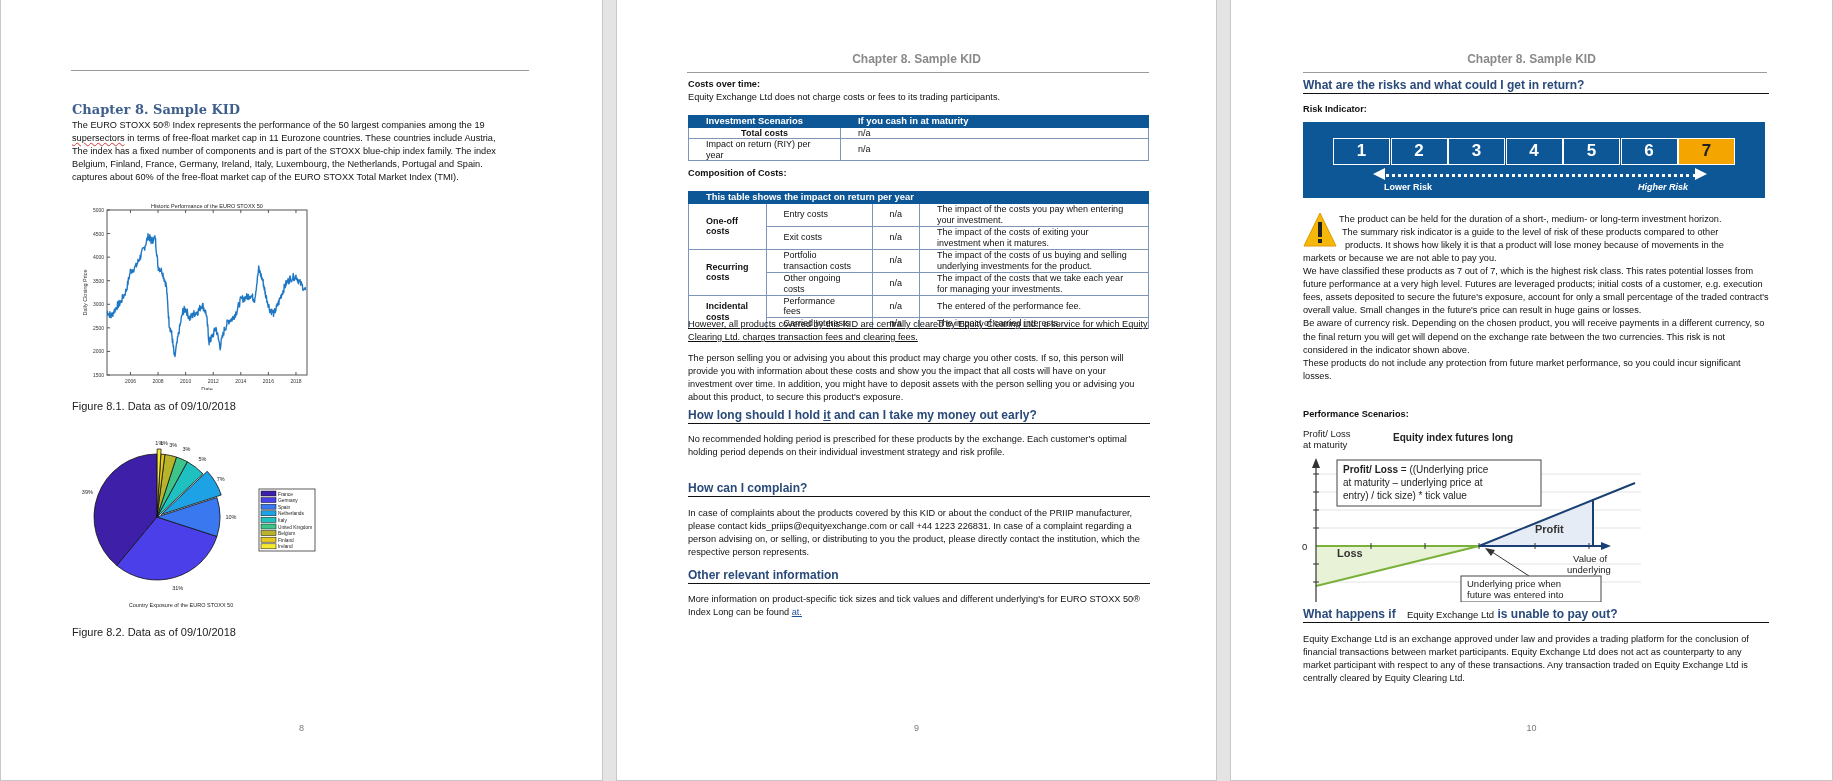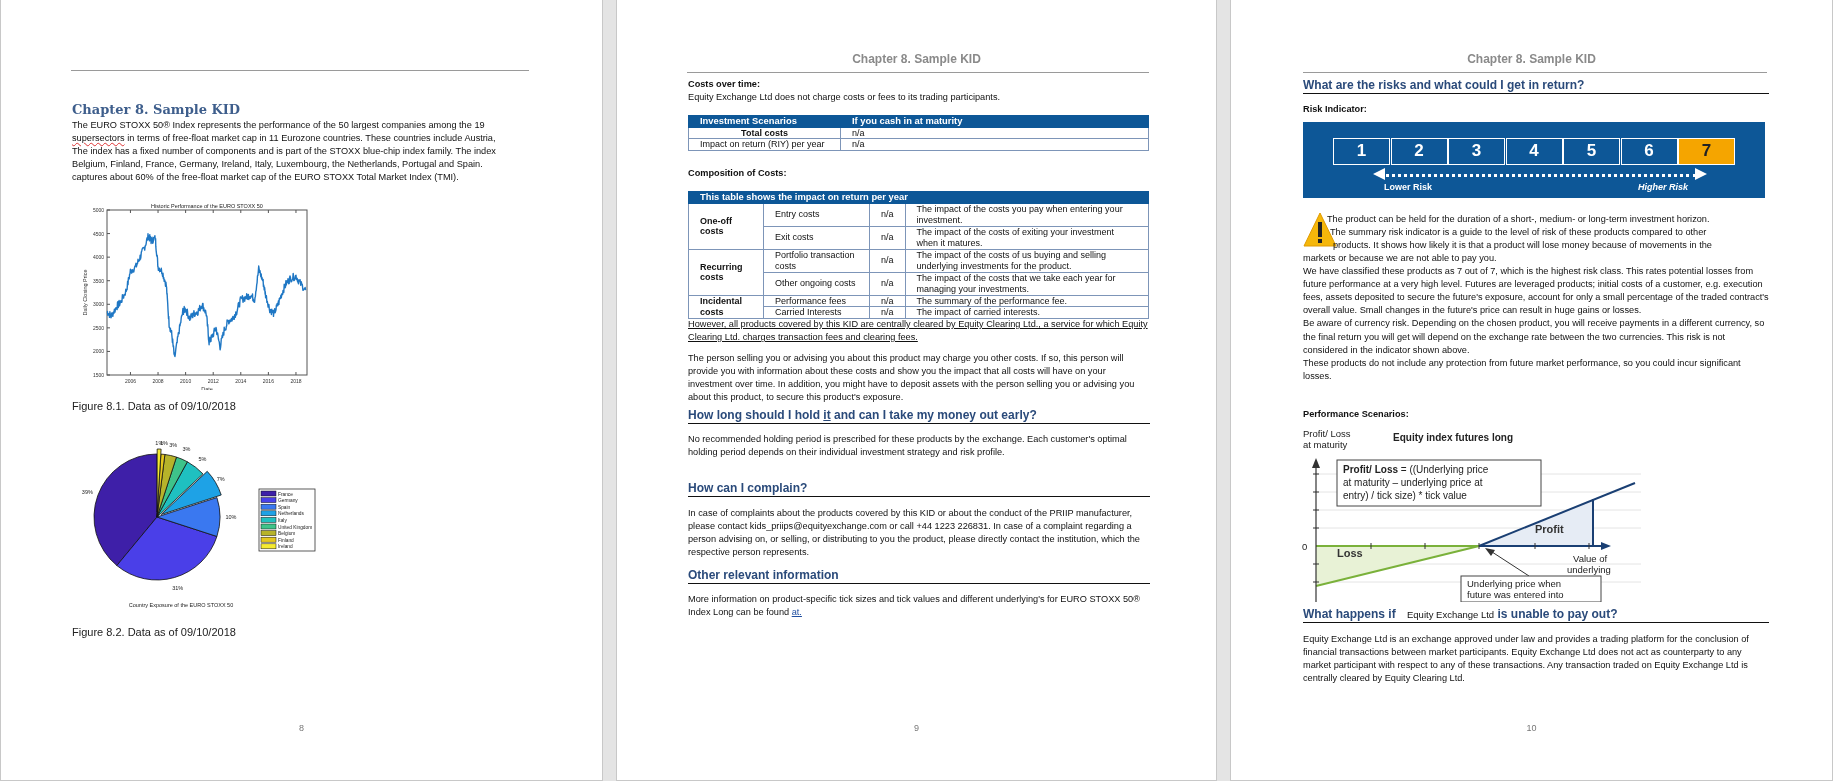--- a/index.html
+++ b/index.html
@@ -13,21 +13,21 @@
   .hdr-rule { position: absolute; height: 1px; background: #9a9a9a; }
   .pnum { position: absolute; top: 723px; left: 0; right: 0; text-align: center; font-size: 9px; color: #777; }
   .txt { position: absolute; font-size: 9.2px; line-height: 13.1px; color: #111; }
   .ch-title { position: absolute; font-family: "DejaVu Serif", serif; font-weight: bold; font-size: 13px; color: #3e5e8c; }
   .bold-lbl { position: absolute; font-size: 9.2px; font-weight: bold; }
   .sec-h { position: absolute; font-size: 12px; font-weight: bold; color: #2a4a7a; border-bottom: 1.5px solid #111; padding-bottom: 1px; }
   .sec-h .small { font-size: 9.5px; font-weight: normal; color: #111; margin-left: 8px; }
   .link { color: #1f4ea0; text-decoration: underline; }
   .spell { text-decoration: underline wavy #d33; }
   table.kid { position: absolute; border-collapse: collapse; font-size: 9px; }
-  table.kid td, table.kid th { border: 1px solid #7d95b8; padding: 0 11px; vertical-align: middle; line-height: 10.5px; }
+  table.kid td, table.kid th { border: 1px solid #7d95b8; padding: 0 17px; vertical-align: middle; line-height: 10.5px; }
   table.kid th { background: #0d5797; color: #fff; text-align: left; font-weight: bold; border-color: #0d5797; font-size: 9.4px; }
   .cap { position: absolute; font-size: 11px; color: #222; }
   .risk-box { position: absolute; background: #0d5797; }
   .risk-cell { position: absolute; top: 16px; height: 27px; width: 57px; border: 1.5px solid #fff; color: #fff; font-weight: bold; font-size: 17px; text-align: center; line-height: 24px; }
   .risk-cell.active { background: #f5a500; color: #222; }
   .risk-arrow { position: absolute; height: 0; border-top: 3px dotted #fff; }
   .risk-lbl { position: absolute; color: #fff; font-size: 9px; font-weight: bold; }
   svg text { font-family: "Liberation Sans", sans-serif; }
 </style>
 </head>
@@ -237,21 +237,21 @@
       </tr>
       <tr style="height:23px;">
         <td>Other ongoing costs</td>
         <td>n/a</td>
         <td>The impact of the costs that we take each year for managing your investments.</td>
       </tr>
       <tr>
         <td rowspan="2" style="font-weight:bold;">Incidental costs</td>
         <td>Performance fees</td>
         <td>n/a</td>
-        <td>The summary of the performance fee.</td>
+        <td>The entered of the performance fee.</td>
       </tr>
       <tr>
         <td>Carried Interests</td>
         <td>n/a</td>
         <td>The impact of carried interests.</td>
       </tr>
     </tbody>
       </table>
 
     <div class="txt" style="left:71px; top:318px; width:462px;text-decoration:underline;">However, all products covered by this KID are centrally cleared by Equity Clearing Ltd., a service for which Equity Clearing Ltd. charges transaction fees and clearing fees.</div>
@@ -295,21 +295,21 @@
         </svg>
       <div class="risk-lbl" style="left:81px; top:60px;">Lower Risk</div>
       <div class="risk-lbl" style="left:335px; top:60px;font-style:italic;">Higher Risk</div>
     </div>
 
     <svg style="position:absolute; left:72px; top:212px;" width="34" height="36">
       <polygon points="17,1 33,34 1,34" fill="#f5b70a" stroke="#e09a00" stroke-width="1" stroke-linejoin="round"></polygon>
       <rect x="15" y="10" width="4" height="15" fill="#222"></rect>
       <rect x="15" y="27" width="4" height="4" fill="#222"></rect>
     </svg>
-    <div class="txt" style="left:96px; top:213px; width:430px;">
+    <div class="txt" style="left:108px; top:213px; width:430px;">
       <div>The product can be held for the duration of a short-, medium- or long-term investment horizon.</div>
       <div style="padding-left:3px;">The summary risk indicator is a guide to the level of risk of these products compared to other</div>
       <div style="padding-left:6px;">products. It shows how likely it is that a product will lose money because of movements in the</div>
     </div>
     <div class="txt" id="riskPara" style="left:72px; top:252px; width:466px; white-space:pre-line;">markets or because we are not able to pay you.
 We have classified these products as 7 out of 7, which is the highest risk class. This rates potential losses from future performance at a very high level. Futures are leveraged products; initial costs of a customer, e.g. execution fees, assets deposited to secure the future's exposure, account for only a small percentage of the traded contract's overall value. Small changes in the future's price can result in huge gains or losses.
 Be aware of currency risk. Depending on the chosen product, you will receive payments in a different currency, so the final return you will get will depend on the exchange rate between the two currencies. This risk is not considered in the indicator shown above.
 These products do not include any protection from future market performance, so you could incur significant losses.</div>
 
     <div class="txt" style="left:72px; top:408px; font-weight:bold;">Performance Scenarios:</div>

